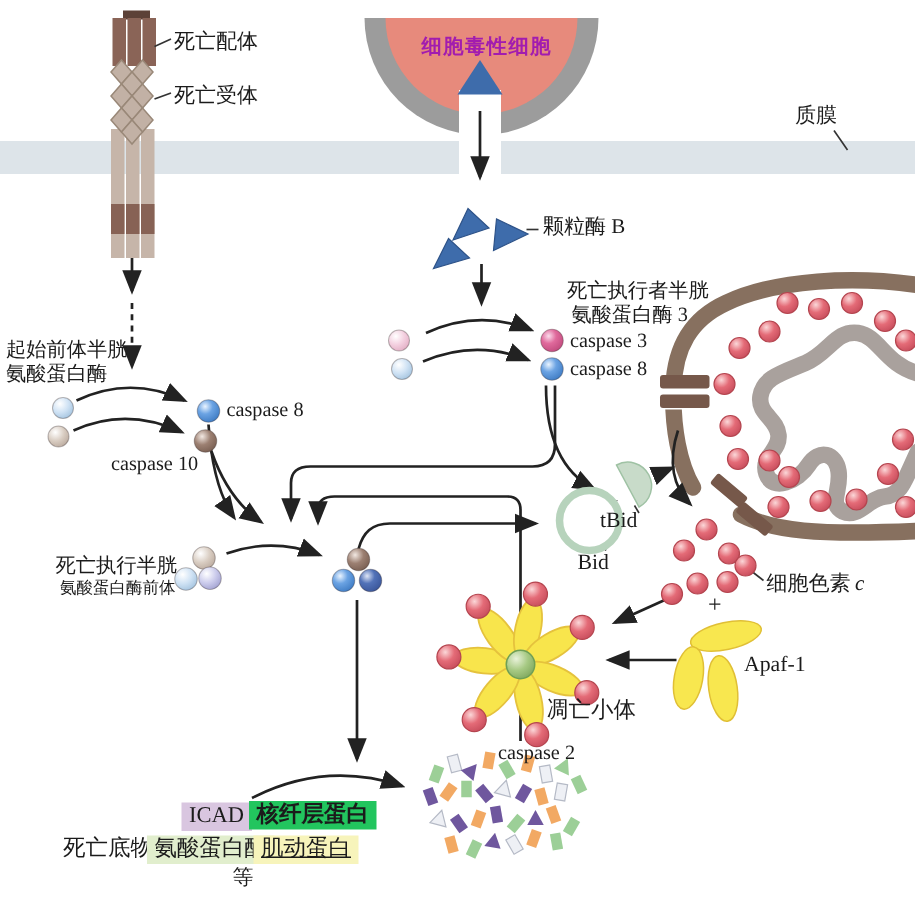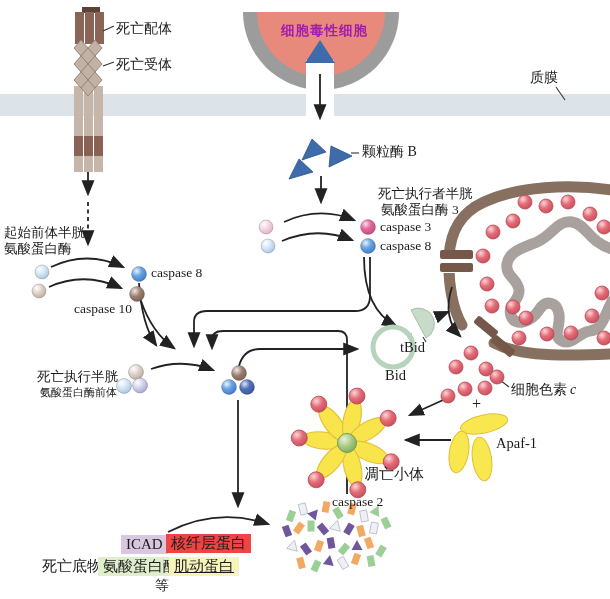--- a/index.html
+++ b/index.html
@@ -4,21 +4,21 @@
 <style>
   html,body{margin:0;padding:0;background:#fff;}
   #stage{position:relative;width:590px;height:599px;background:#fff;overflow:hidden;
          font-family:"Liberation Serif","DejaVu Serif",serif;padding-left:23px;}
   #diagram{position:absolute;left:0;top:0;}
   .lbl{position:absolute;font-size:14px;color:#1b1b1b;white-space:nowrap;line-height:1.1;}
   .lat{font-size:13.5px;}
   .cell-title{font-weight:bold;color:#a21caf;letter-spacing:1px;font-size:13.5px;}
   .hl{padding:1px 5px;}
   .hl-icad{background:#d9c6e0;}
-  .hl-lamin{background:#ef4444;}
+  .hl-lamin{background:#22c55e;font-weight:bold;}
   .hl-vim{background:#e1eecd;}
   .hl-act{background:#f7f4bb;text-decoration:underline;}
   .ital{font-style:italic;margin-left:3px;}
 </style>
 </head>
 <body>
 
 <div id="stage">
 
 <svg id="diagram" width="610" height="599" viewBox="0 0 610 599" xmlns="http://www.w3.org/2000/svg">

